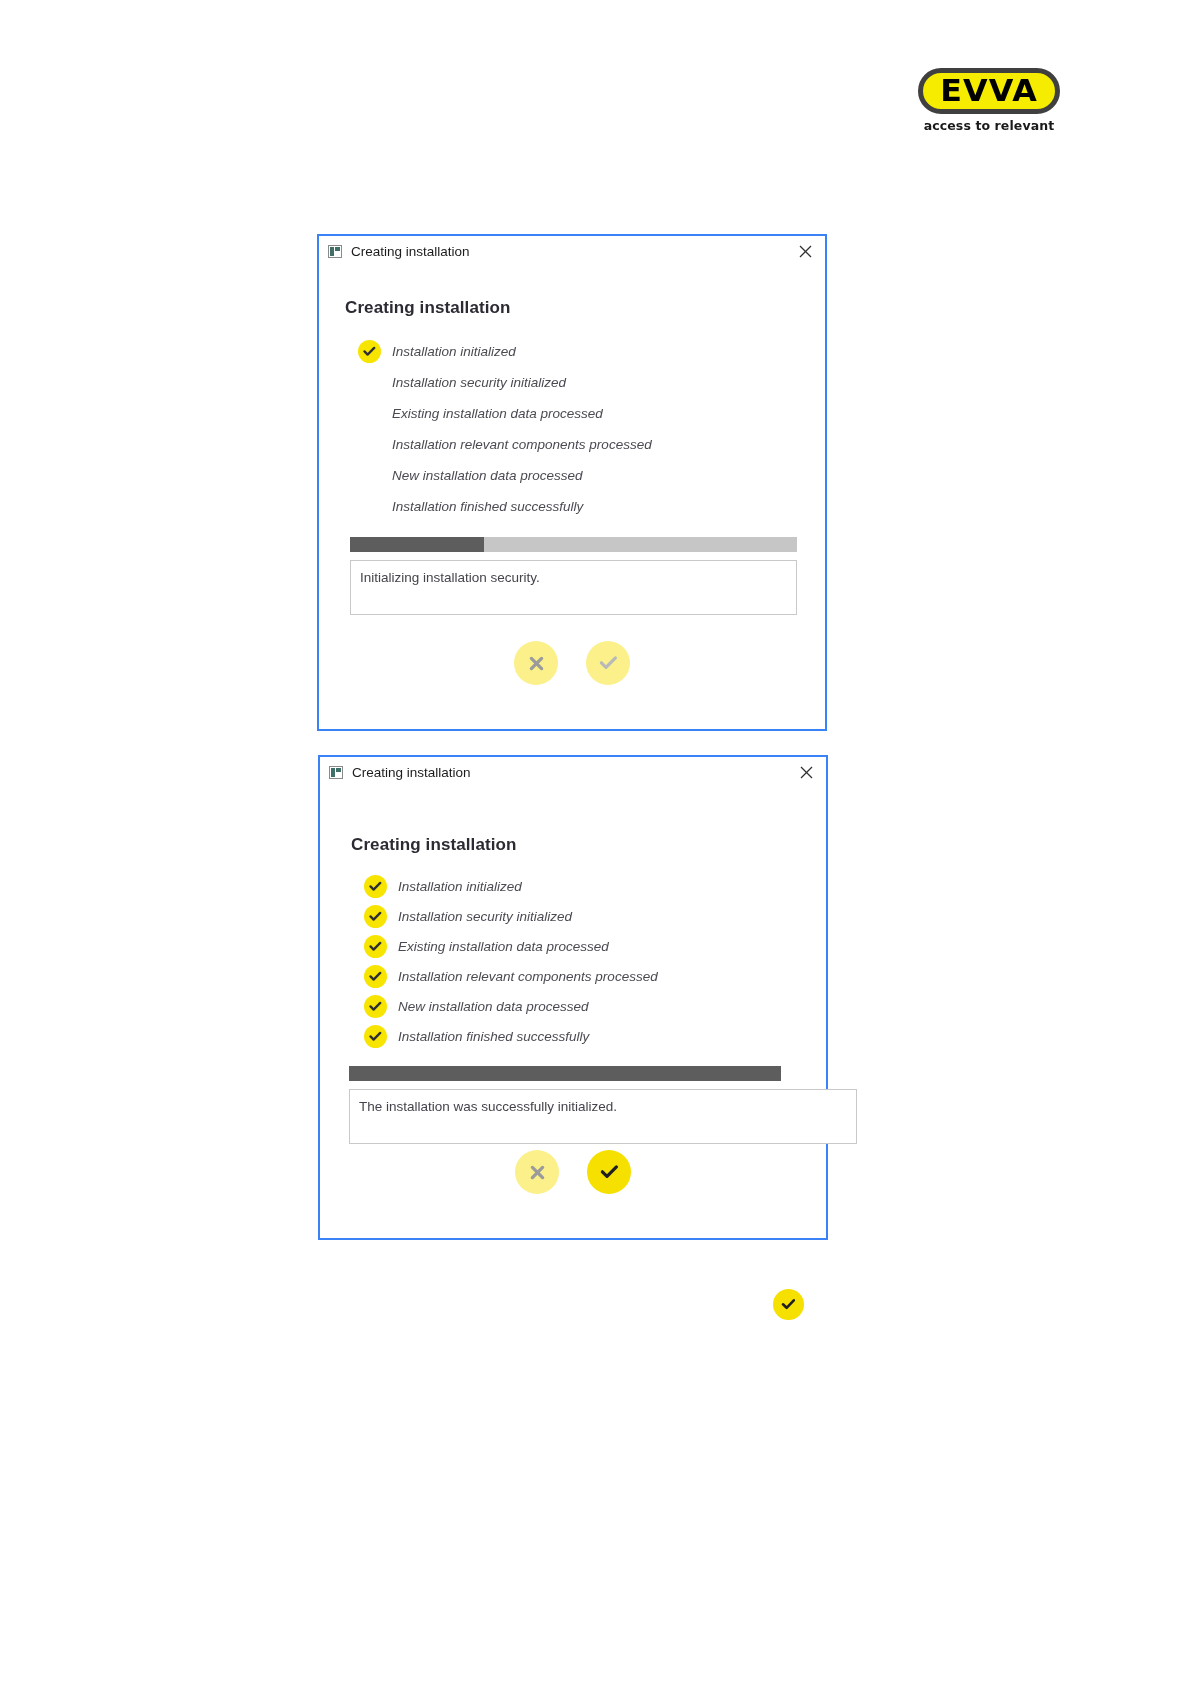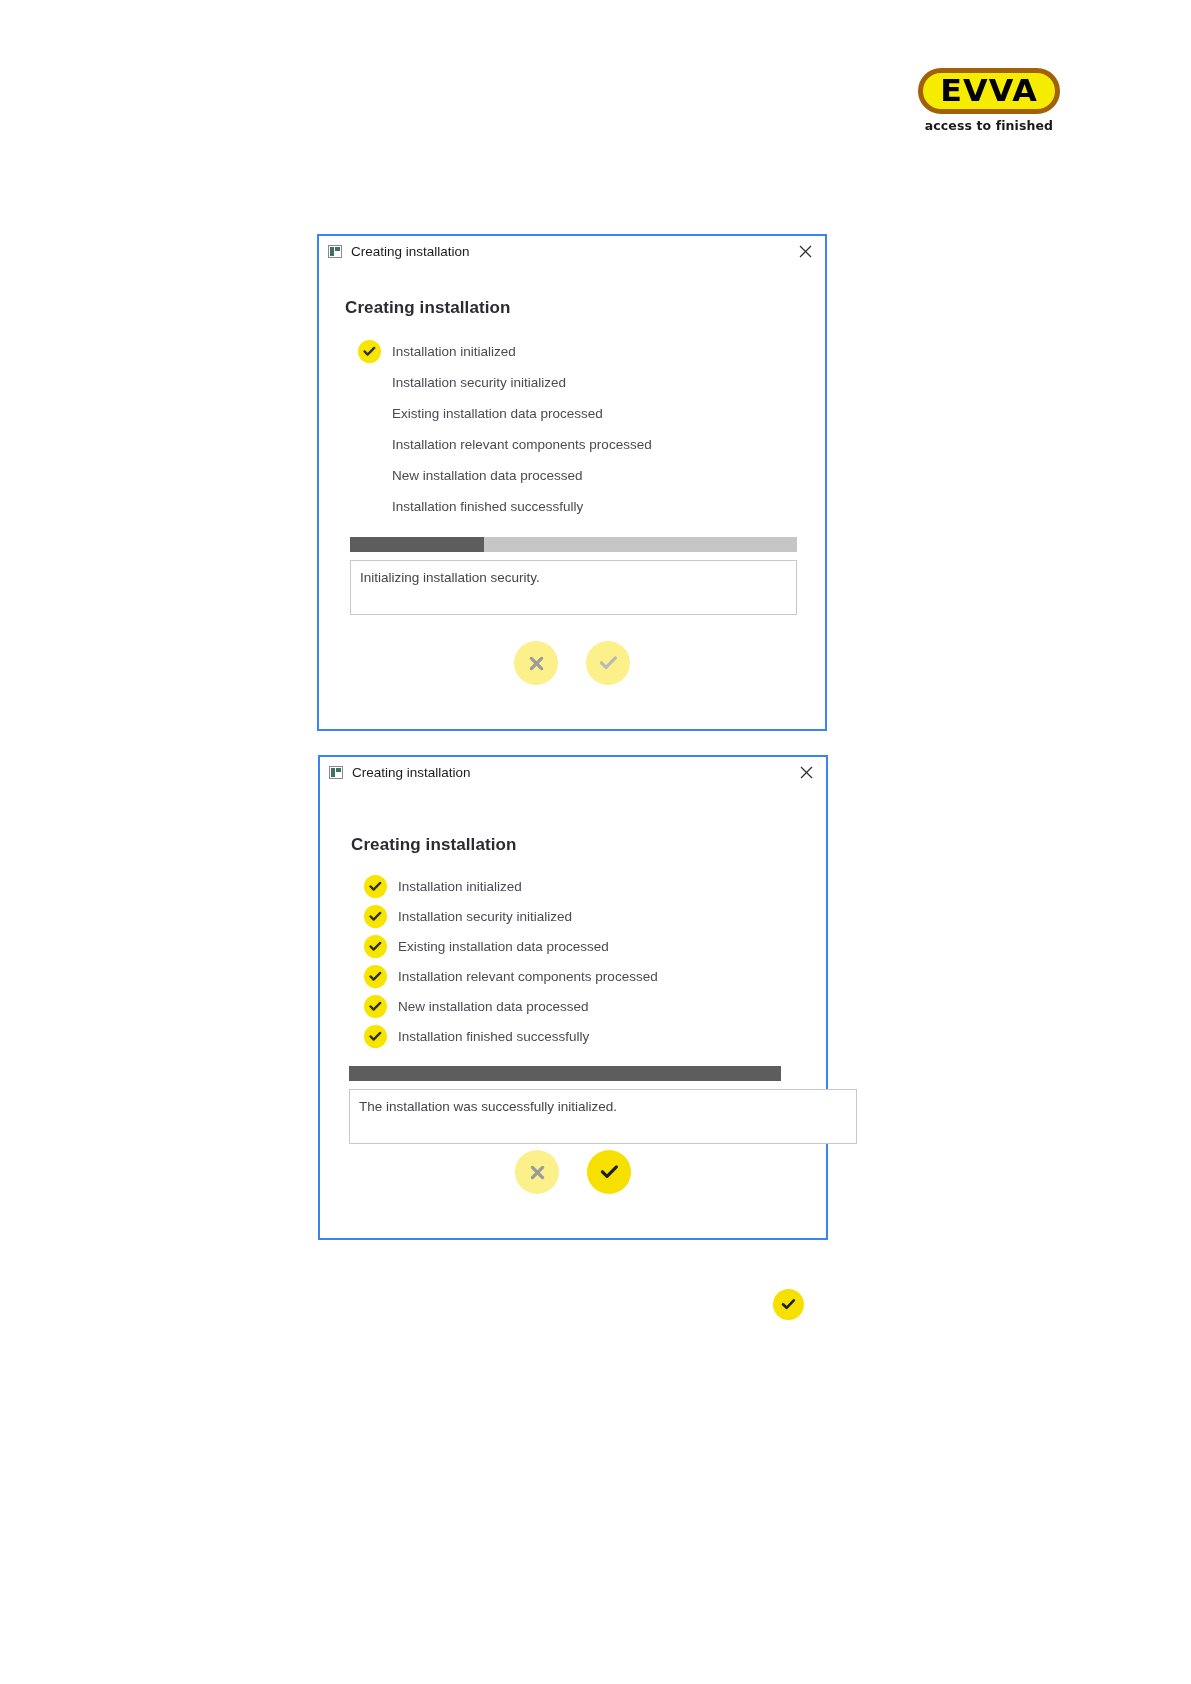--- a/index.html
+++ b/index.html
@@ -21,21 +21,21 @@
     position: absolute;
     left: 918px;
     top: 68px;
     width: 142px;
     text-align: center;
   }
   .logo-pill {
     width: 142px;
     height: 46px;
     background: #f5ec00;
-    border: 5px solid #a16207;
+    border: 5px solid #404040;
     border-radius: 23px;
     display: flex;
     align-items: center;
     justify-content: center;
   }
   .logo-text {
     font-family: "DejaVu Sans", sans-serif;
     font-weight: bold;
     font-size: 30px;
     letter-spacing: 1px;
@@ -131,21 +131,21 @@
   .heading {
     font-size: 17px;
     font-weight: bold;
     color: #2b2b33;
     letter-spacing: 0.1px;
   }
   #dialog-1 .heading { padding-top: 32px; padding-left: 0px; }
   #dialog-2 .heading { padding-top: 48px; padding-left: 5px; }
 
   
-  .steps { list-style: none; margin: 0; padding: 0; }
+  .steps { list-style: none; margin: 0; padding: 0; font-style: italic; }
   #dialog-1 .steps { margin-top: 22px; padding-left: 13px; }
   #dialog-2 .steps { margin-top: 20px; padding-left: 18px; }
 
   .step {
     display: flex;
     align-items: center;
     height: 23px;
   }
   #dialog-1 .step { margin-bottom: 8px; }
   #dialog-2 .step { margin-bottom: 7px; }
@@ -239,21 +239,21 @@
     justify-content: center;
   }
 </style>
 </head>
 <body>
 
 <div class="logo-wrap">
   <div class="logo-pill">
     <span class="logo-text">EVVA</span>
   </div>
-  <div class="logo-tag">access to finished</div>
+  <div class="logo-tag">access to relevant</div>
 </div>
 
 <div class="dialog" id="dialog-1">
   <div class="titlebar">
     <span class="title-icon"></span>
     <span class="title-text">Creating installation</span>
     <span class="close-btn">
       <svg width="13" height="13" viewBox="0 0 13 13">
         <line x1="1" y1="1" x2="12" y2="12" stroke="#303030" stroke-width="1.3"></line>
         <line x1="12" y1="1" x2="1" y2="12" stroke="#303030" stroke-width="1.3"></line>

